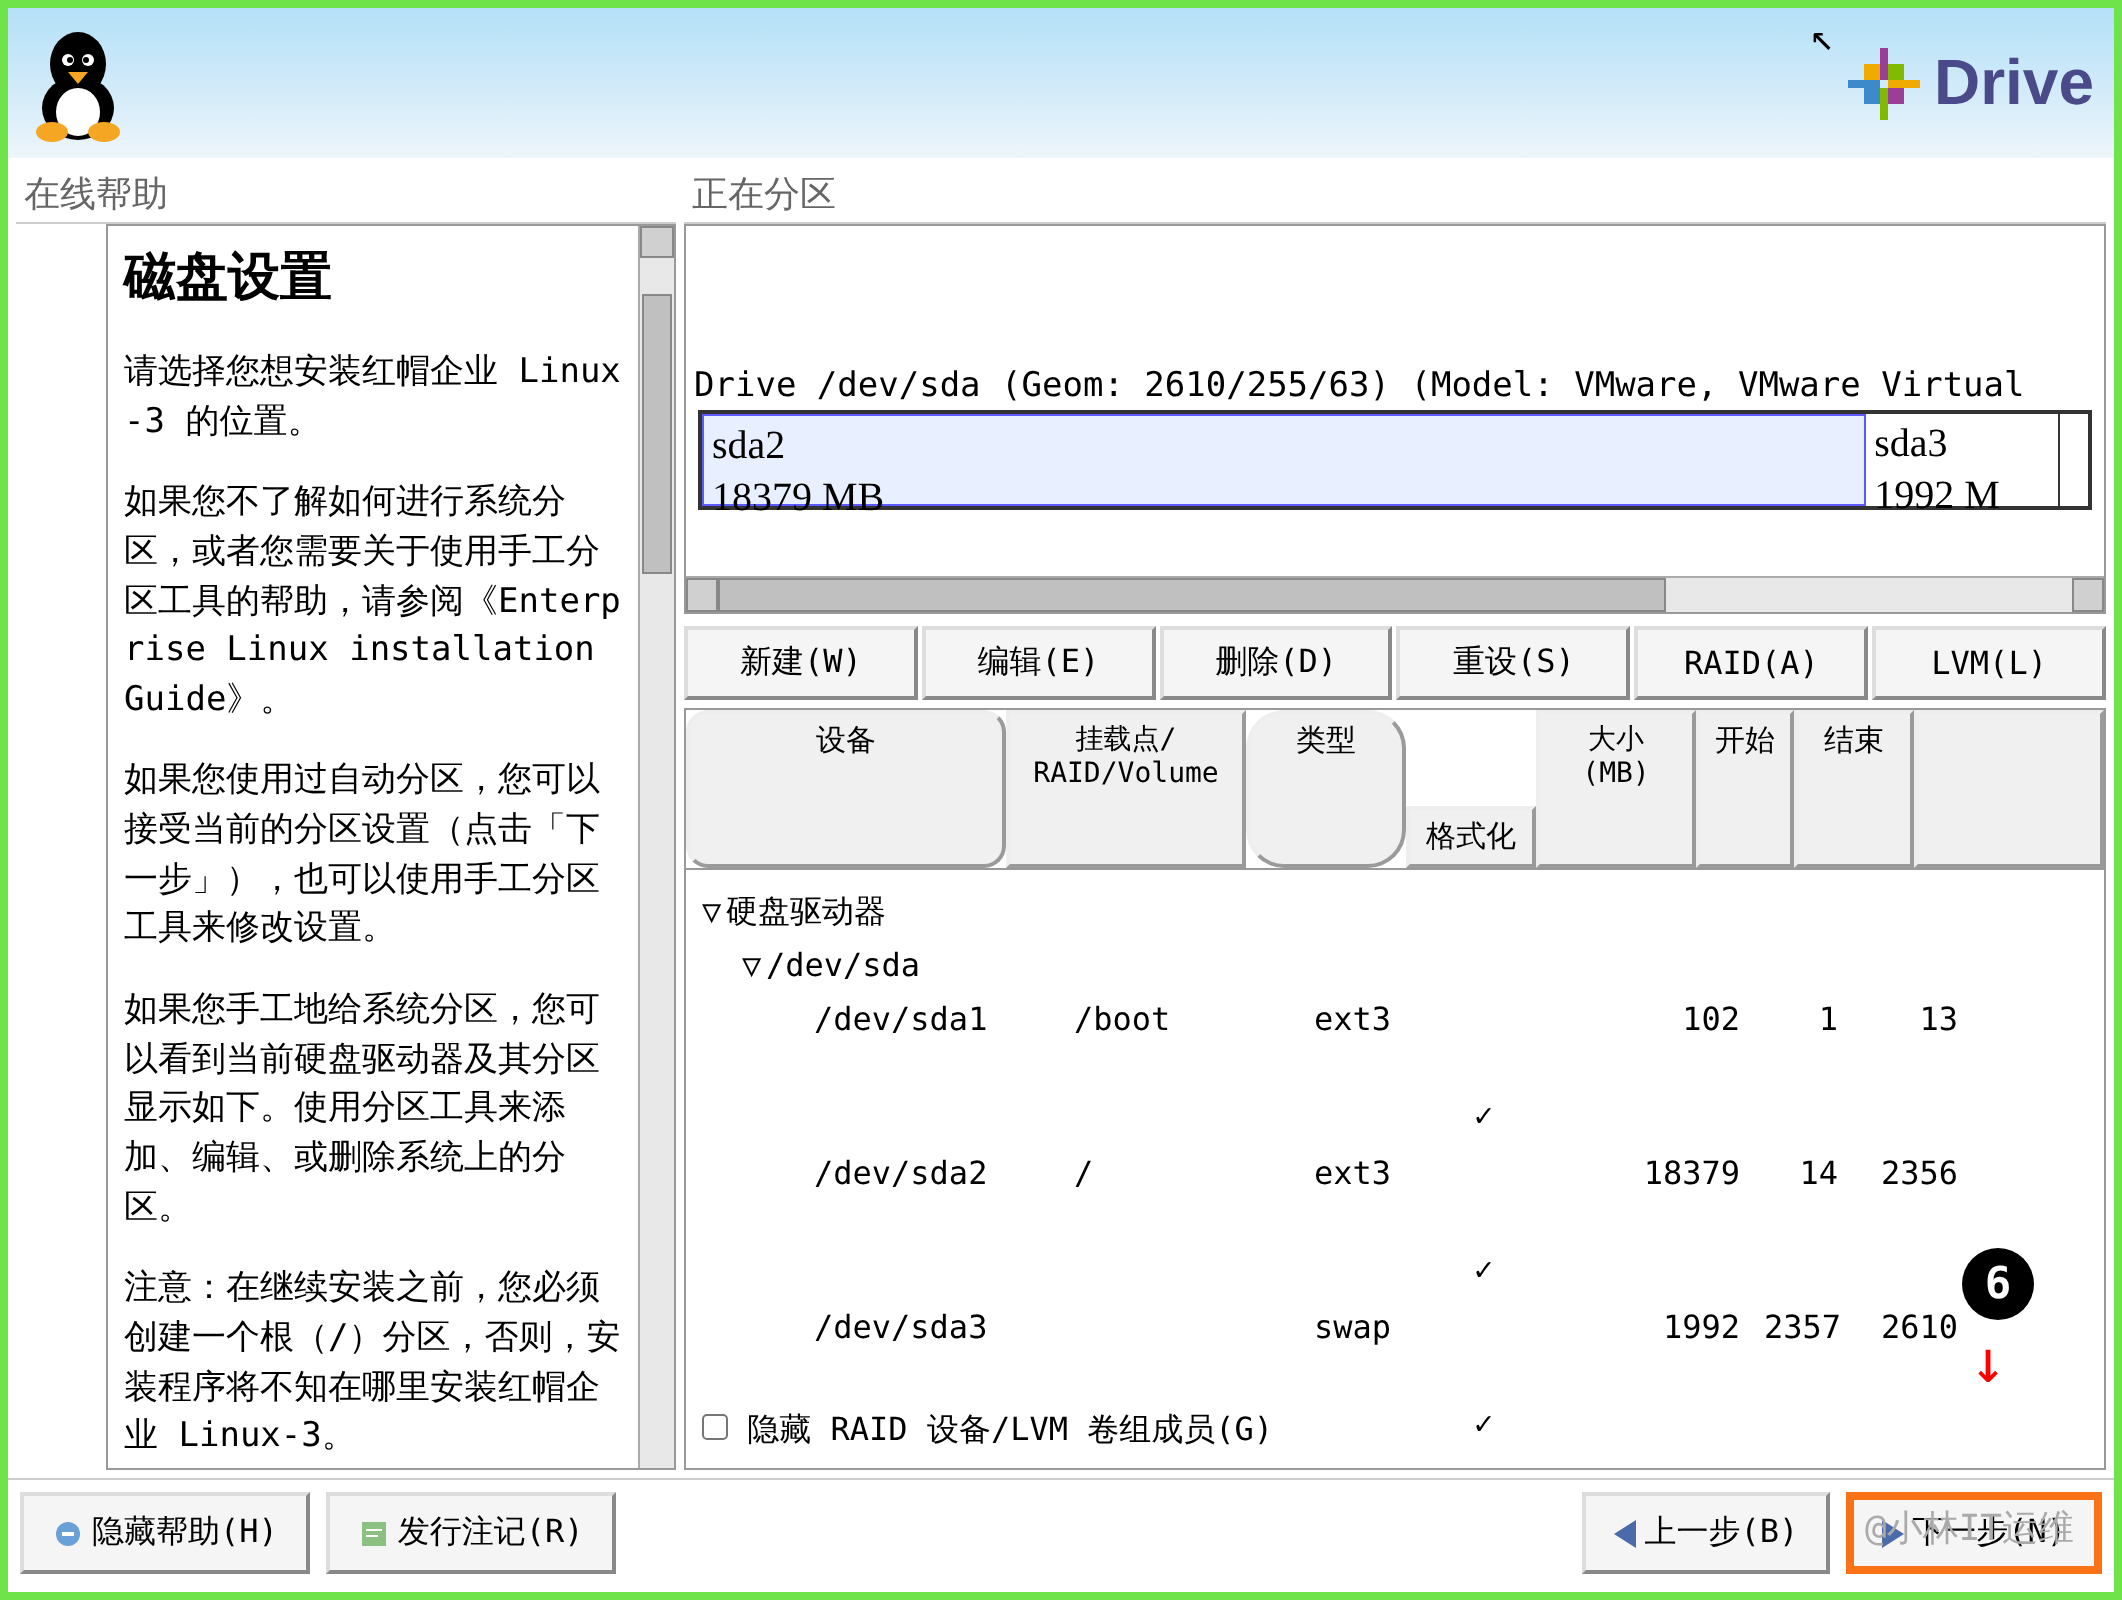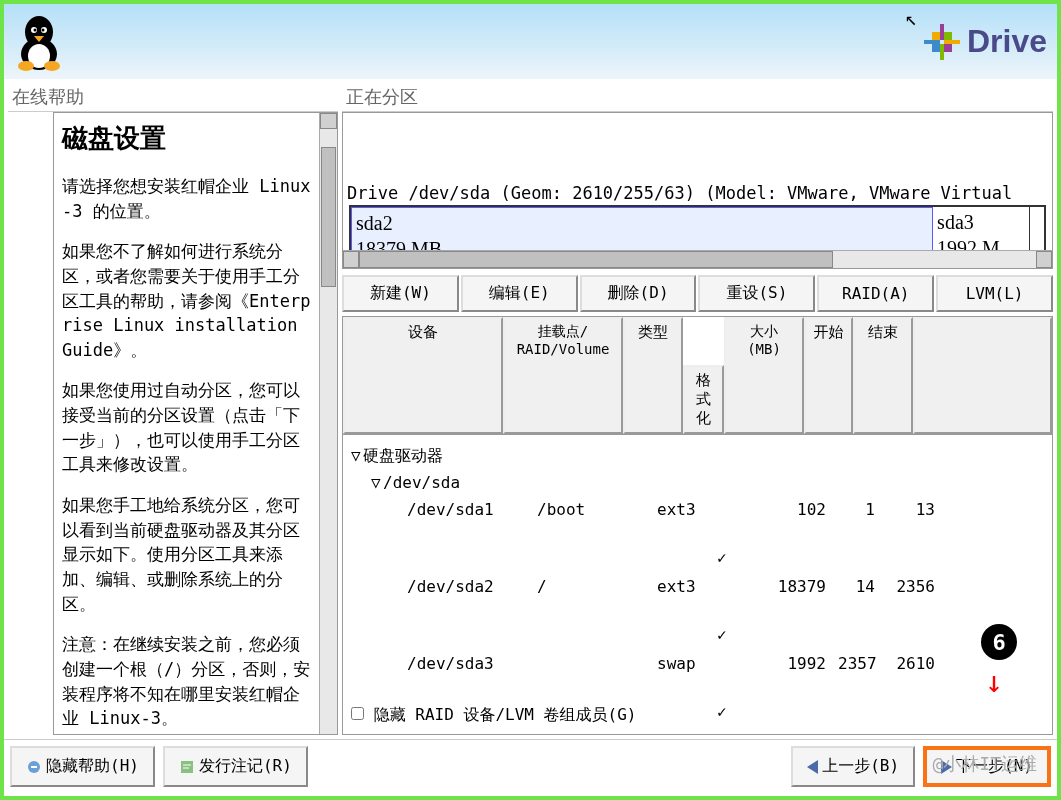--- a/index.html
+++ b/index.html
@@ -156,21 +156,21 @@
   display: flex;
   border-bottom: 1px solid #999;
 }
 .phead > div {
   border: 2px outset #eee;
   background: #f0f0f0;
   padding: 4px 6px;
   font-size: 15px;
   text-align: center;
 }
-.c-dev{width:160px;} .c-mp{width:120px;} .c-type{width:60px;} .c-fmt{width:41px;margin-top:48px;}
+.c-dev{width:160px;border-radius:11px;} .c-mp{width:120px;} .c-type{width:80px;border-radius:19px;} .c-fmt{width:65px;margin-top:48px;}
 .c-size{width:80px;} .c-start{width:49px;} .c-end{width:60px;} .c-last{flex:1;}
 .prow { display: flex; font-size: 16px; padding: 3px 0; }
 .prow > div { padding: 2px 6px; }
 .tree-root { padding: 8px; }
 .expander { display: inline-block; width: 12px; }
 .check::before { content: "✓"; font-weight: bold; }
 .footer-check {
   position: absolute;
   bottom: 8px;
   left: 8px;

